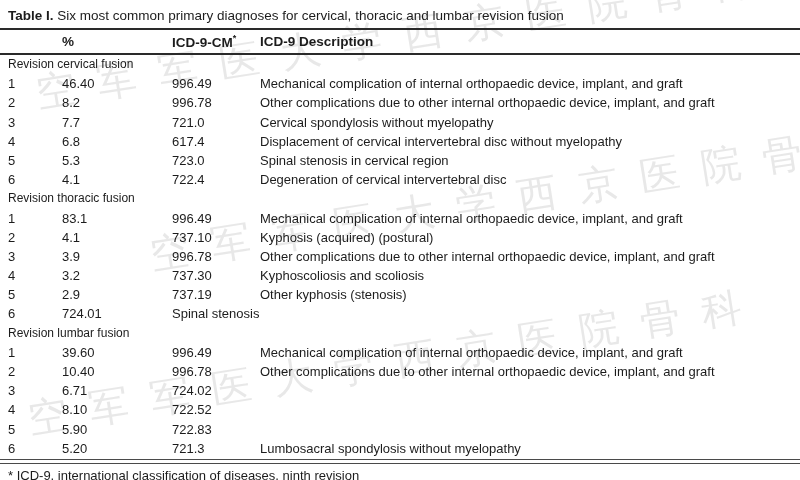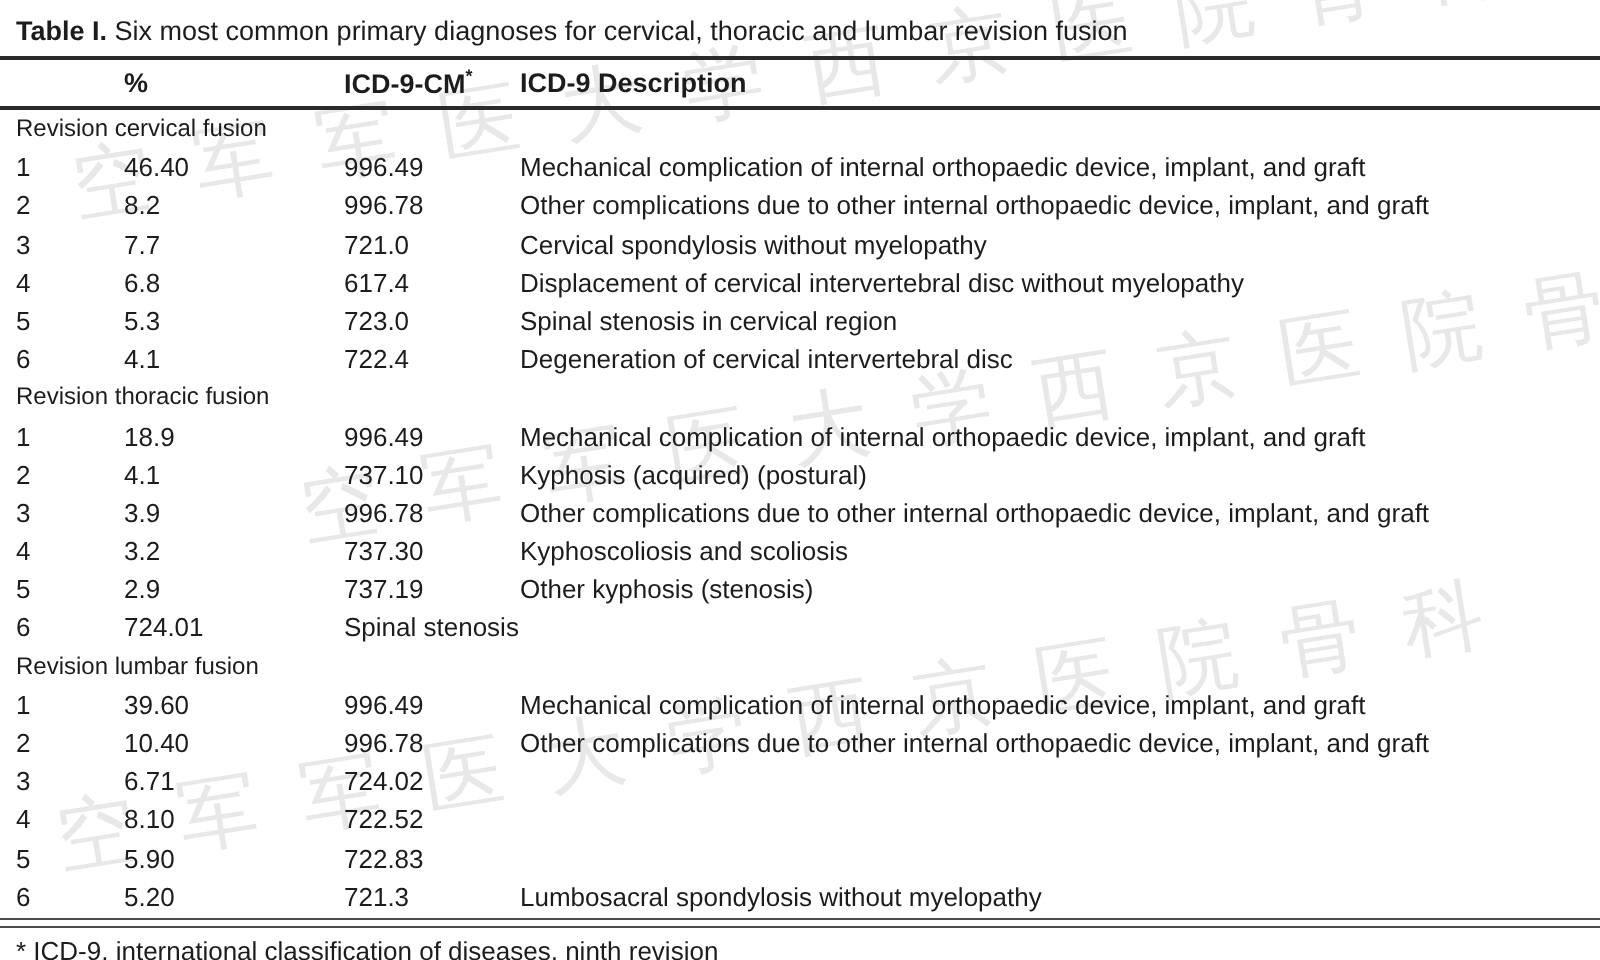--- a/index.html
+++ b/index.html
@@ -140,21 +140,21 @@
         </div>
         <div class="grid-row body-row">
           <div class="cell">6</div>
           <div class="cell">4.1</div>
           <div class="cell">722.4</div>
           <div class="cell">Degeneration of cervical intervertebral disc</div>
         </div>
         <div class="section-header">Revision thoracic fusion</div>
         <div class="grid-row body-row">
           <div class="cell">1</div>
-          <div class="cell">18.9</div>
+          <div class="cell">83.1</div>
           <div class="cell">996.49</div>
           <div class="cell">Mechanical complication of internal orthopaedic device, implant, and graft</div>
         </div>
         <div class="grid-row body-row">
           <div class="cell">2</div>
           <div class="cell">4.1</div>
           <div class="cell">737.10</div>
           <div class="cell">Kyphosis (acquired) (postural)</div>
         </div>
         <div class="grid-row body-row">

